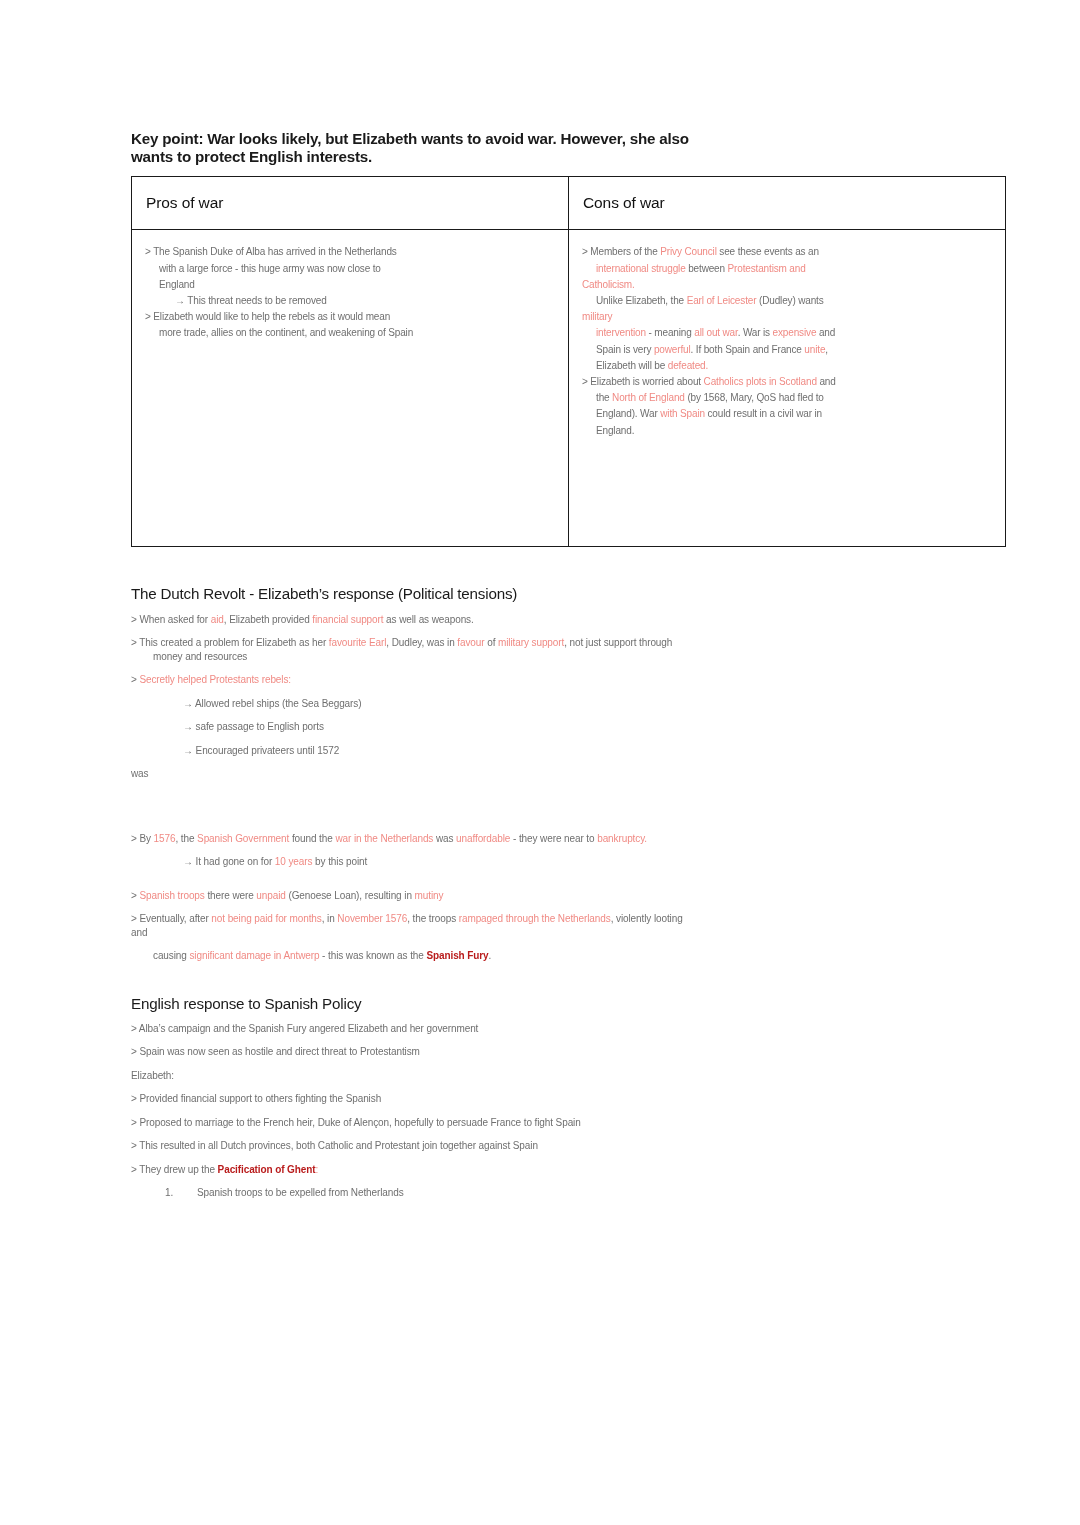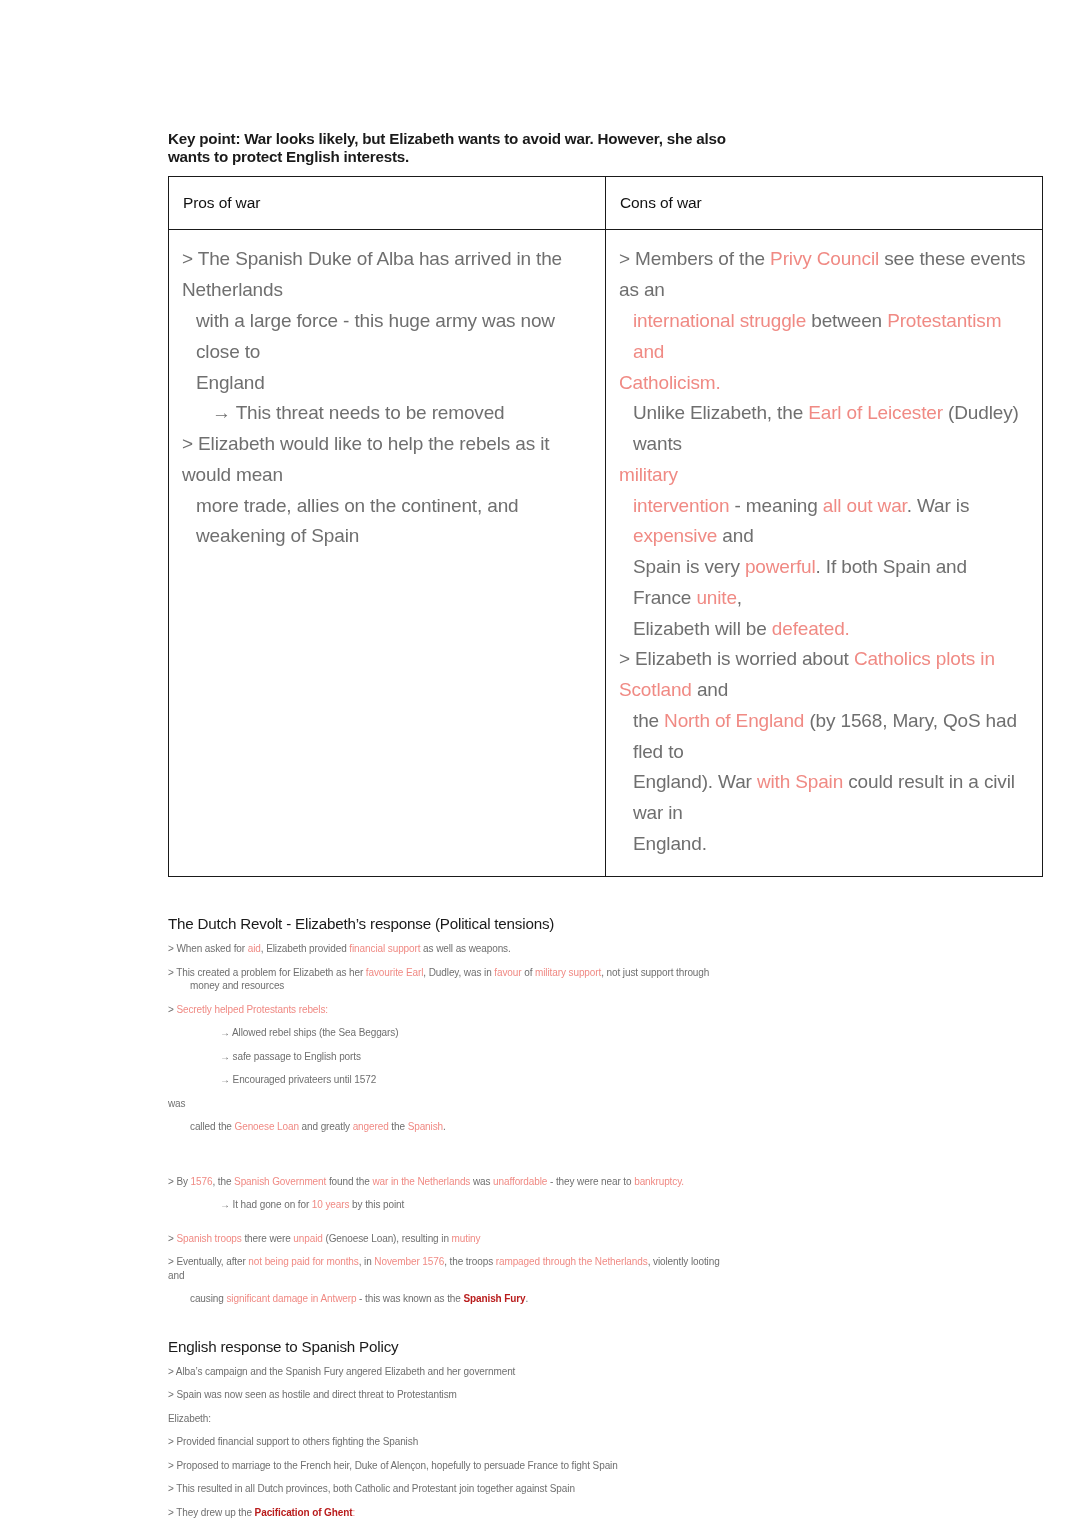--- a/index.html
+++ b/index.html
@@ -13,21 +13,20 @@
     font-family: "Liberation Sans", sans-serif;
     -webkit-font-smoothing: antialiased;
   }
   .page {
     position: relative;
     width: 860px;
     height: 1525px;
     background: #ffffff;
     box-sizing: border-box;
     padding: 130px 130px 0 131px;
-    margin-left: 37px;
   }
 
   
   .key-point {
     font-size: 15.2px;
     font-weight: bold;
     color: #1a1a1a;
     letter-spacing: -0.2px;
     margin: 0 0 10px 0;
     line-height: 1.2;
@@ -73,21 +72,21 @@
     letter-spacing: -0.1px;
   }
   .pc-table td.cell {
     padding: 14px 14px 16px 13px;
     height: 286px;
   }
   .col-a { width: 408px; }
   .col-b { width: 408px; }
 
   .cell-line {
-    font-size: 19px;
+    font-size: 10px;
     color: #6f6f6f;
     line-height: 1.62;
     letter-spacing: -0.15px;
   }
   .cell-line.l1 { padding-left: 0; }
   .cell-line.l2 { padding-left: 14px; }
   .cell-line.l3 { padding-left: 30px; }
   .cell-line.flush { padding-left: 0; }
   .cont { padding-left: 22px; }
   .nohang { padding-left: 0; }
@@ -164,21 +163,20 @@
 
   <div class="body-line" style="padding-left:52px">→ Allowed rebel ships (the Sea Beggars)</div>
   <div class="row-sp"></div>
   <div class="body-line" style="padding-left:52px">→ safe passage to English ports</div>
   <div class="row-sp"></div>
   <div class="body-line" style="padding-left:52px">→ Encouraged privateers until 1572</div>
   <div class="row-sp"></div>
 
   <div class="body-line nohang">was</div>
   <div class="row-sp"></div>
-  <div class="body-line cont"><span>called the </span><span class="red">Genoese Loan</span><span> and greatly </span><span class="red">angered</span><span> the </span><span class="red">Spanish</span><span>.</span></div>
 
   <div class="gap-l"></div>
 
   <div class="gap-s"></div>
 
   <div class="body-line nohang"><span>&gt; By </span><span class="red">1576</span><span>, the </span><span class="red">Spanish Government</span><span> found the </span><span class="red">war in the Netherlands</span><span> was </span><span class="red">unaffordable</span><span> - they were near to </span><span class="red">bankruptcy</span><span class="red">.</span></div>
   <div class="row-sp"></div>
 
   <div class="body-line" style="padding-left:52px"><span>→ It had gone on for </span><span class="red">10 years</span><span> by this point</span></div>
   <div class="row-sp"></div>

